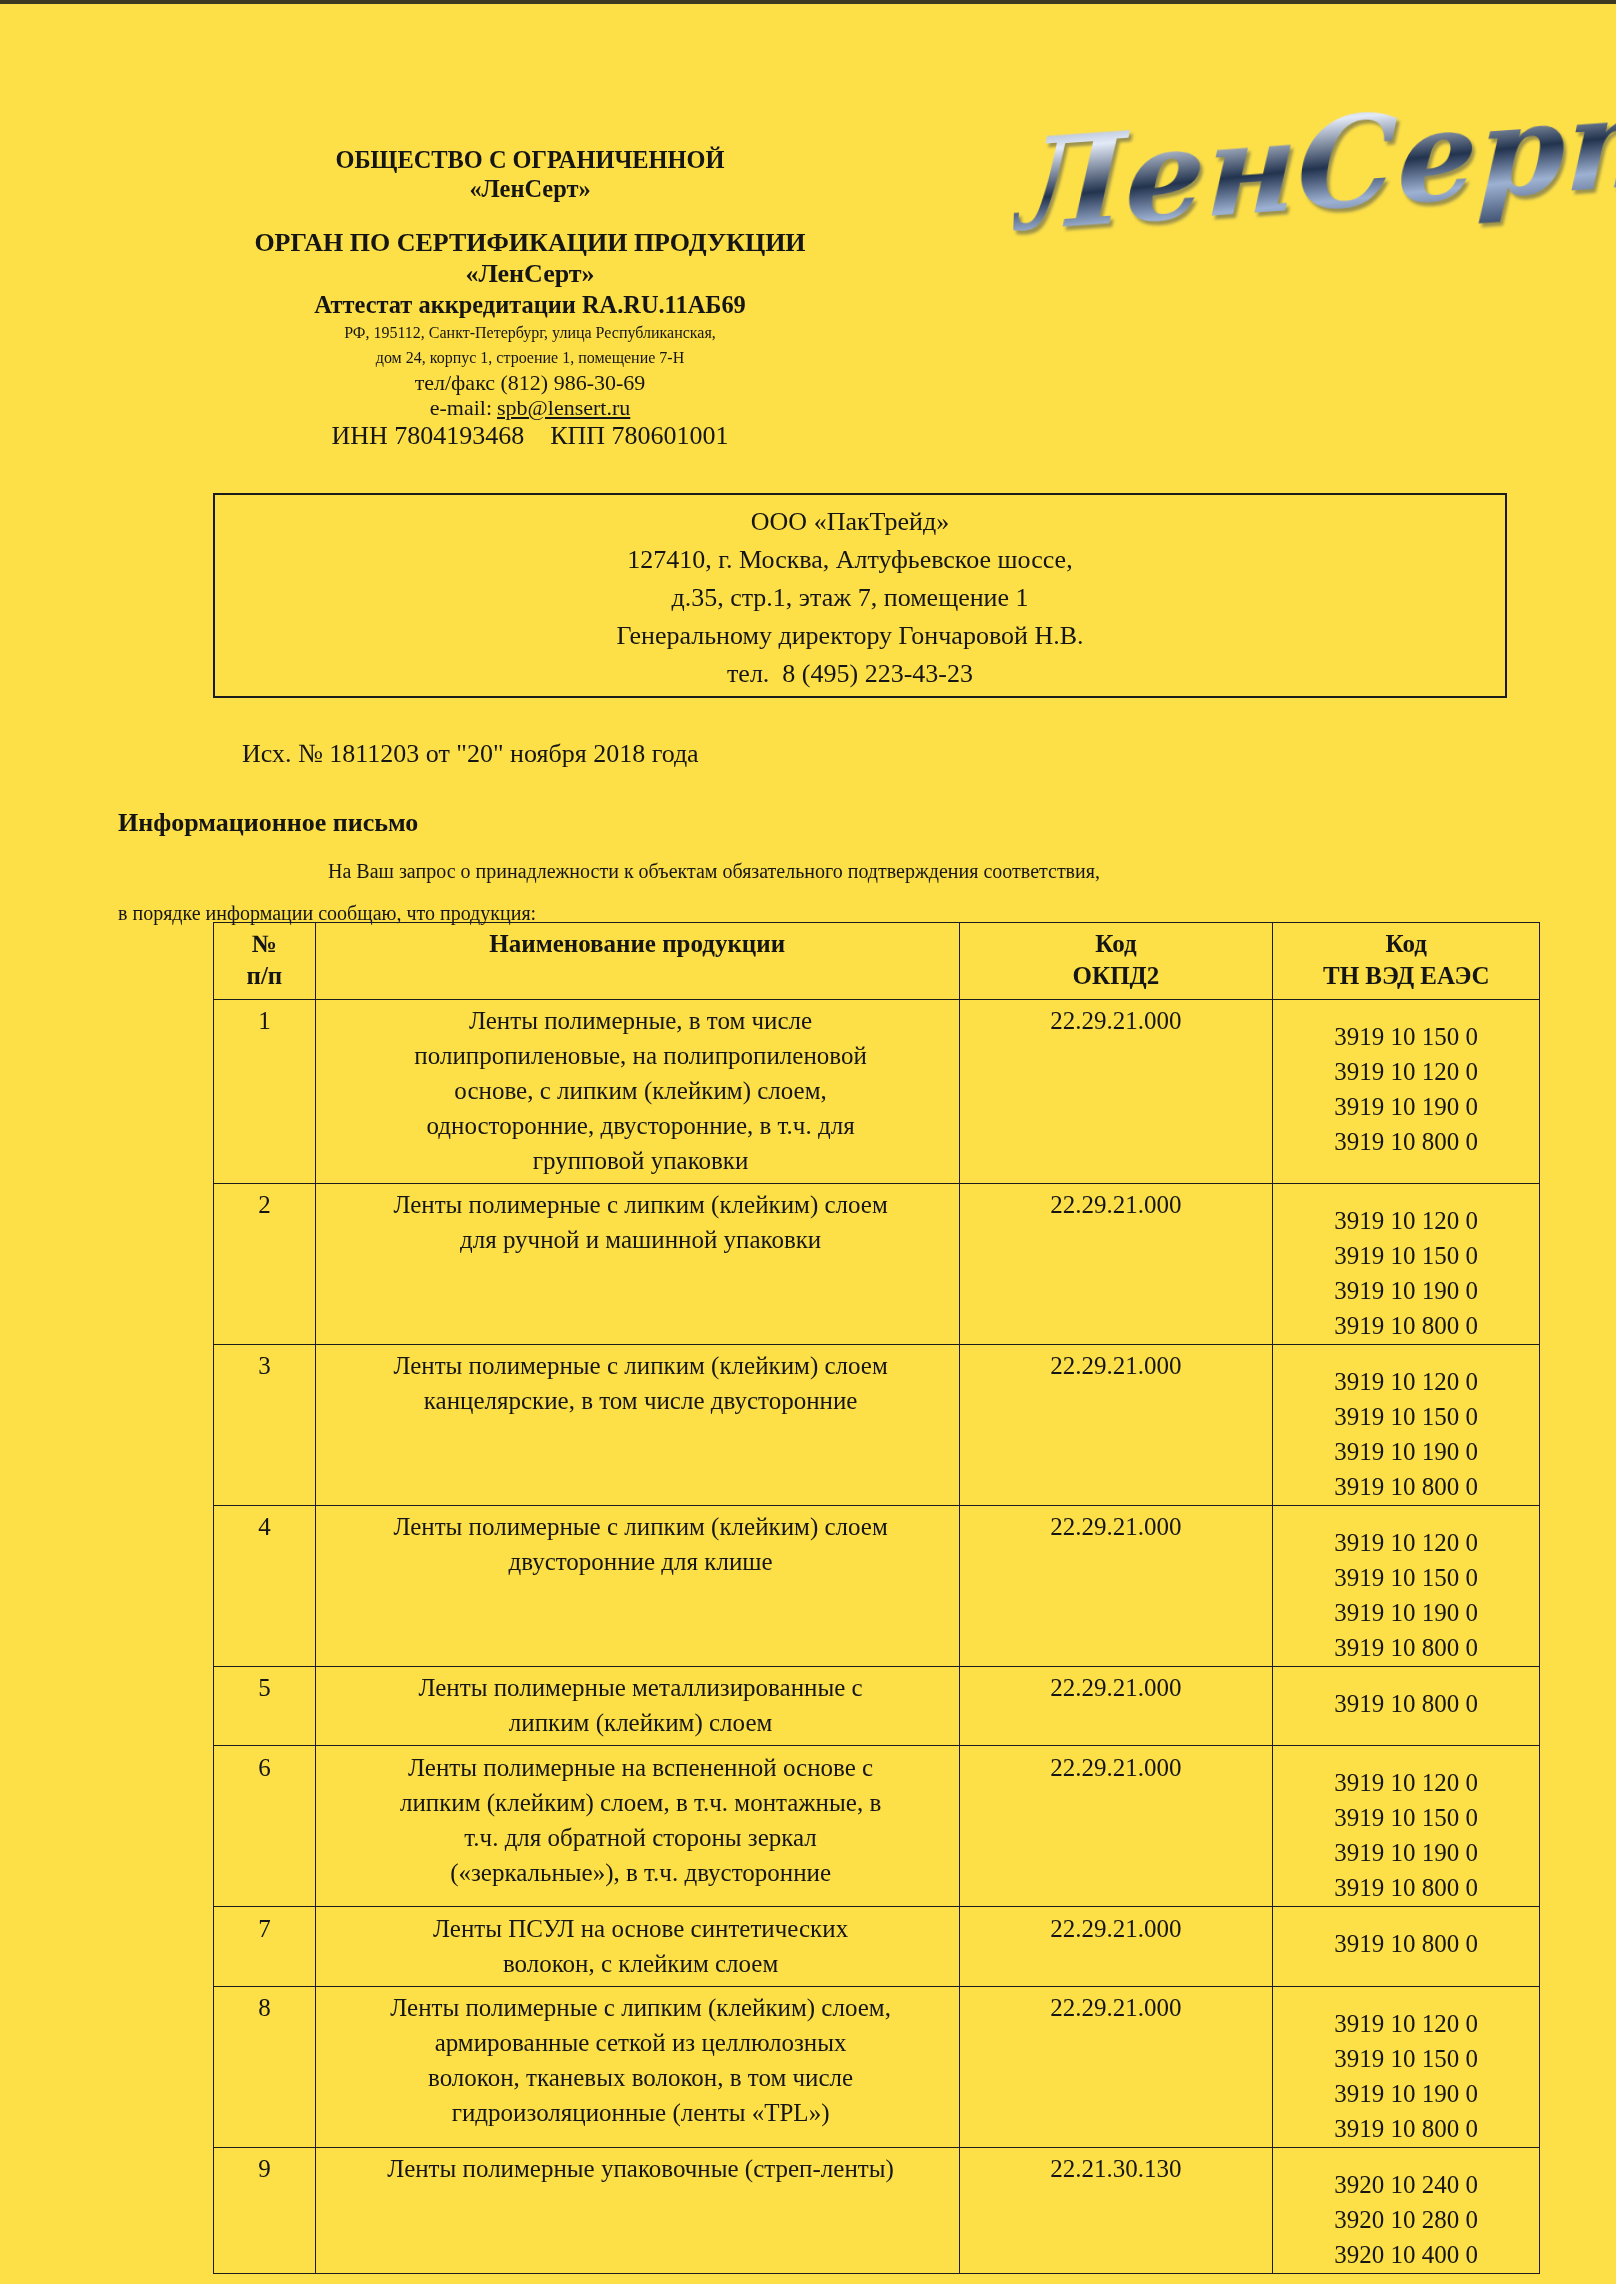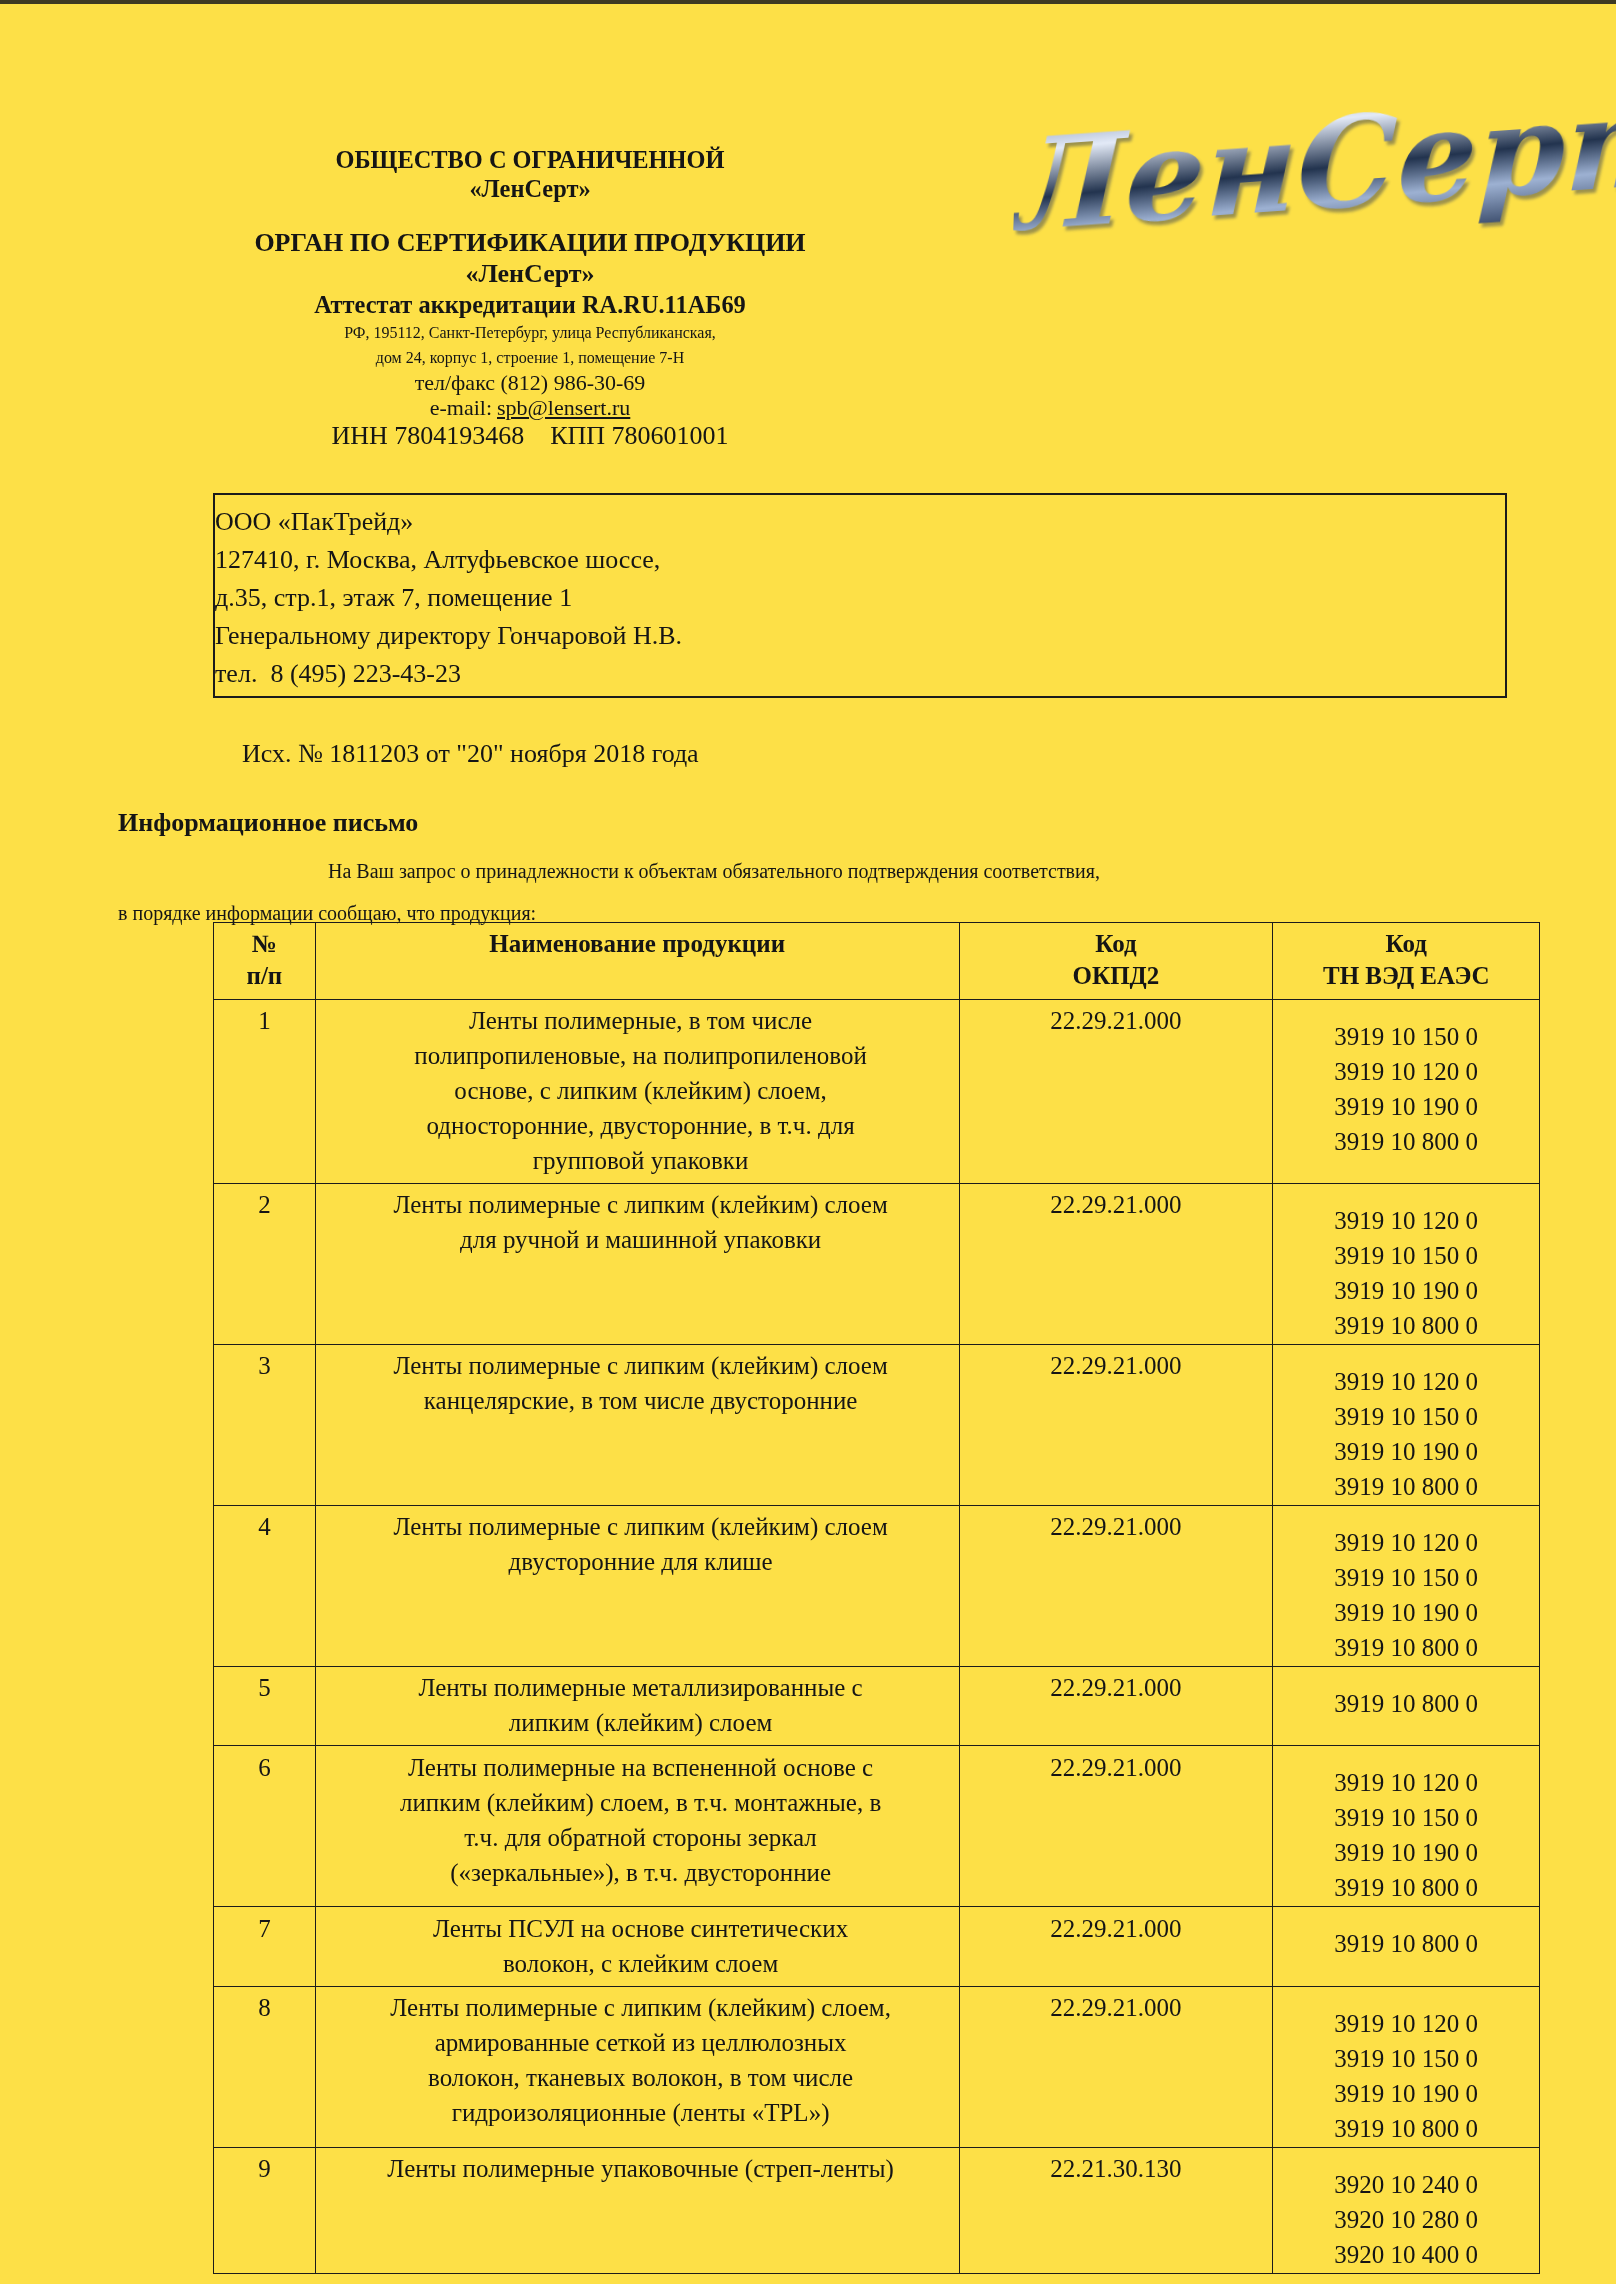--- a/index.html
+++ b/index.html
@@ -37,21 +37,21 @@
     -webkit-background-clip:text;background-clip:text;
     -webkit-text-fill-color:transparent;color:#3a4a6a;
     transform:rotate(-4deg) skewX(-6deg);
     filter:drop-shadow(3.4px 4.2px 1.7px rgba(40,50,80,0.45));
   }
 
   
   .recipient-box{
     position:absolute;left:213px;top:493px;width:1294px;height:205px;
     border:2.5px solid #1b1b1b;box-sizing:border-box;
-    text-align:left;padding:8.4px 20px 0 0;
+    text-align:center;padding:8.4px 20px 0 0;
   }
   .recipient-line{font-size:26px;line-height:38px;white-space:pre;}
 
   
   .ref-line{position:absolute;left:242px;top:739px;font-size:26px;}
 
   
   .letter-title{position:absolute;left:118px;top:808px;width:1393px;font-size:26px;font-weight:bold;}
   .intro{position:absolute;left:118px;top:850px;width:1398px;font-size:20px;line-height:42px;}
   .intro-line1{padding-left:210px;}

